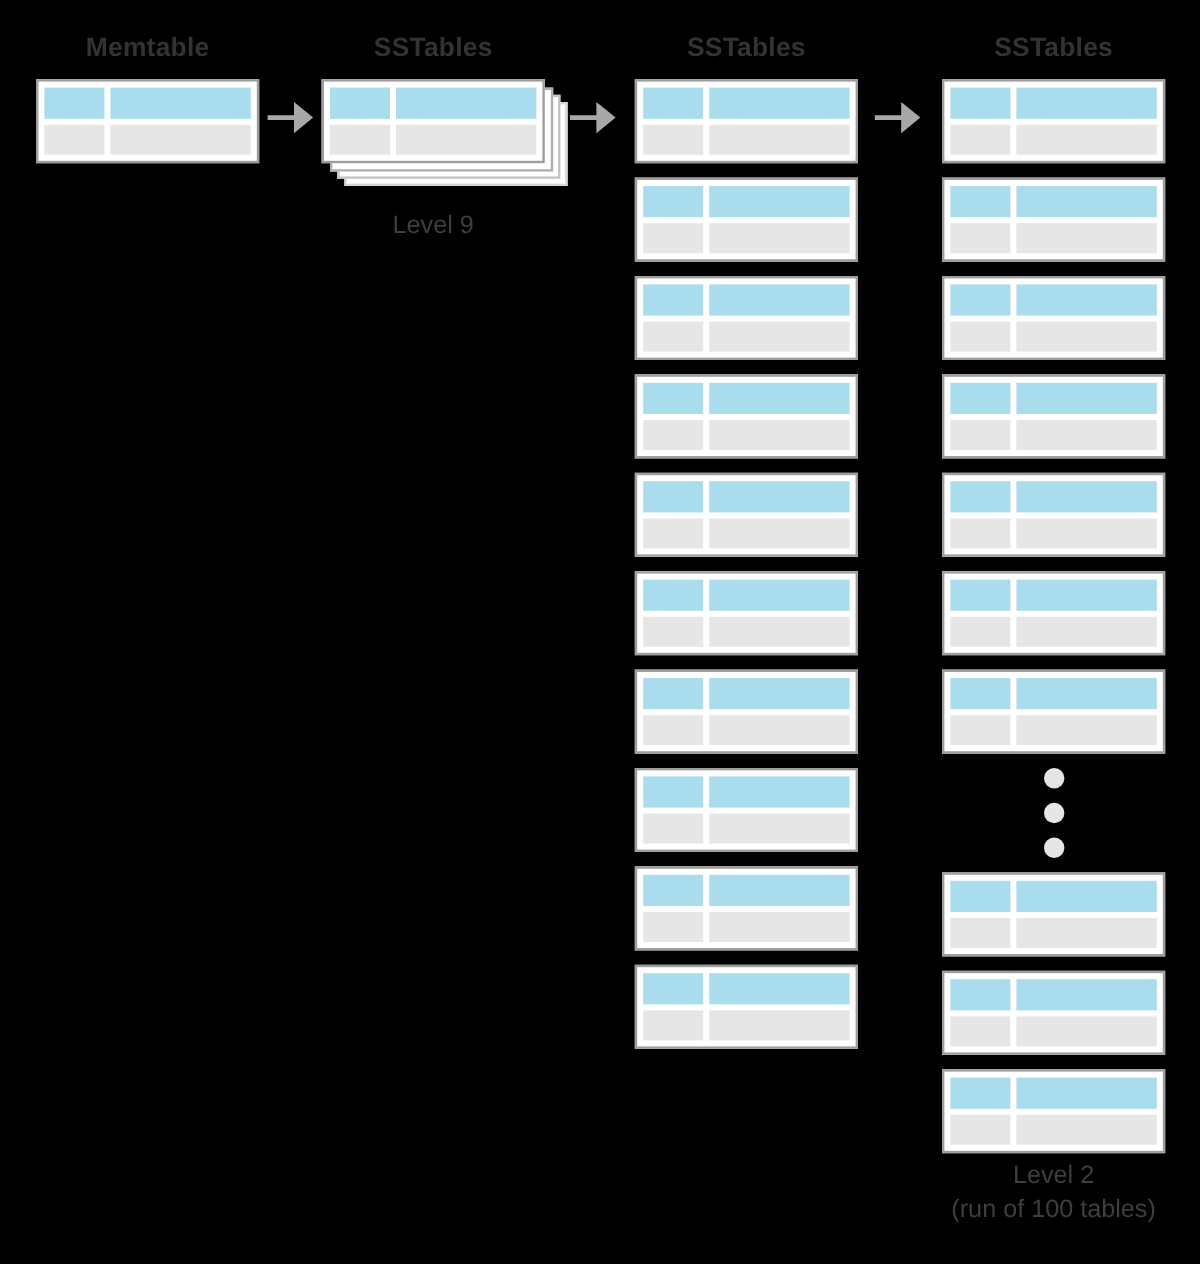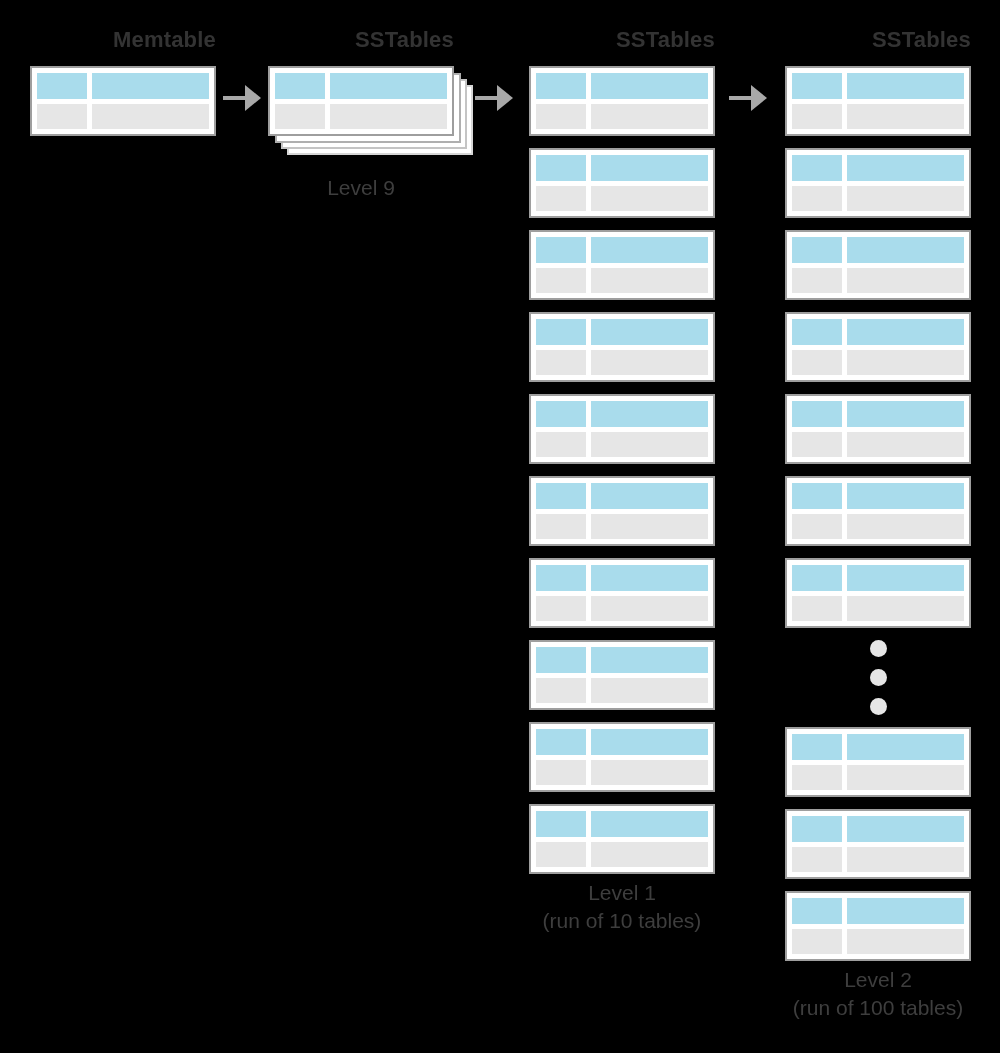--- a/index.html
+++ b/index.html
@@ -13,21 +13,21 @@
     width: 1000px;
     height: 1053px;
     background: var(--bg, #000000);
     overflow: hidden;
   }
   
   .col-heading {
     position: absolute;
     top: 27px;
     width: 186px;
-    text-align: right;
+    text-align: center;
     font-size: 22px;
     font-weight: 700;
     letter-spacing: 0.2px;
     color: var(--heading-text, #333333);
     white-space: nowrap;
   }
   
   .caption {
     position: absolute;
     width: 260px;
@@ -196,24 +196,20 @@
         <div class="cell-gray"></div>
         <div class="cell-gray"></div>
       </div>
       <div class="sstable">
         <div class="cell-blue"></div>
         <div class="cell-blue"></div>
         <div class="cell-gray"></div>
         <div class="cell-gray"></div>
       </div>
     </div>
-  <div class="caption" style="left:492px; top:879px">
-    <div>Level 1</div>
-    <div>(run of 10 tables)</div>
-  </div>
 
   <svg class="arrow" style="left:728px" viewBox="0 0 40 28">
     <line x1="1" y1="14" x2="25" y2="14" stroke="#a8a8a8" stroke-width="4"></line>
     <polygon points="23,1 23,27 39,14" fill="#a8a8a8"></polygon>
   </svg>
 
   <div class="table-col" style="left:785px">
       <div class="sstable">
         <div class="cell-blue"></div>
         <div class="cell-blue"></div>

